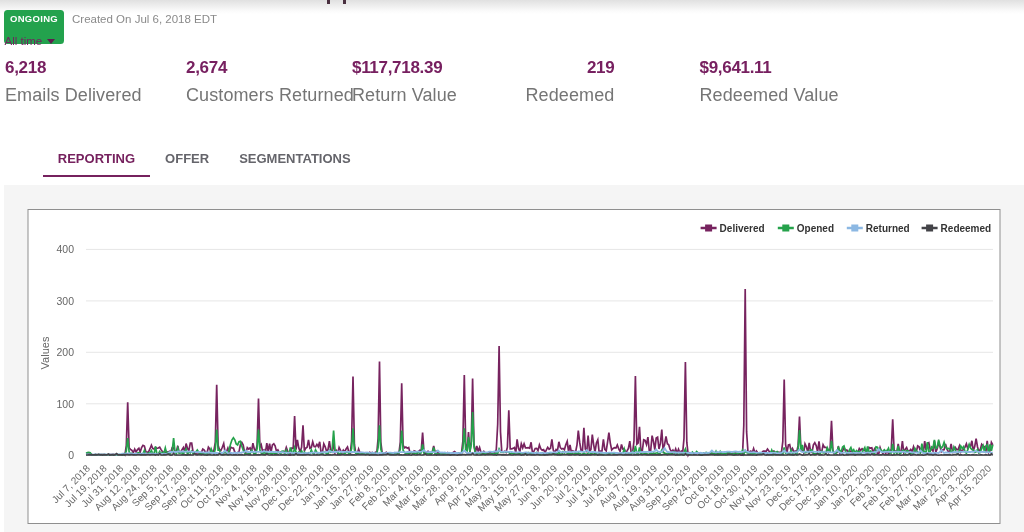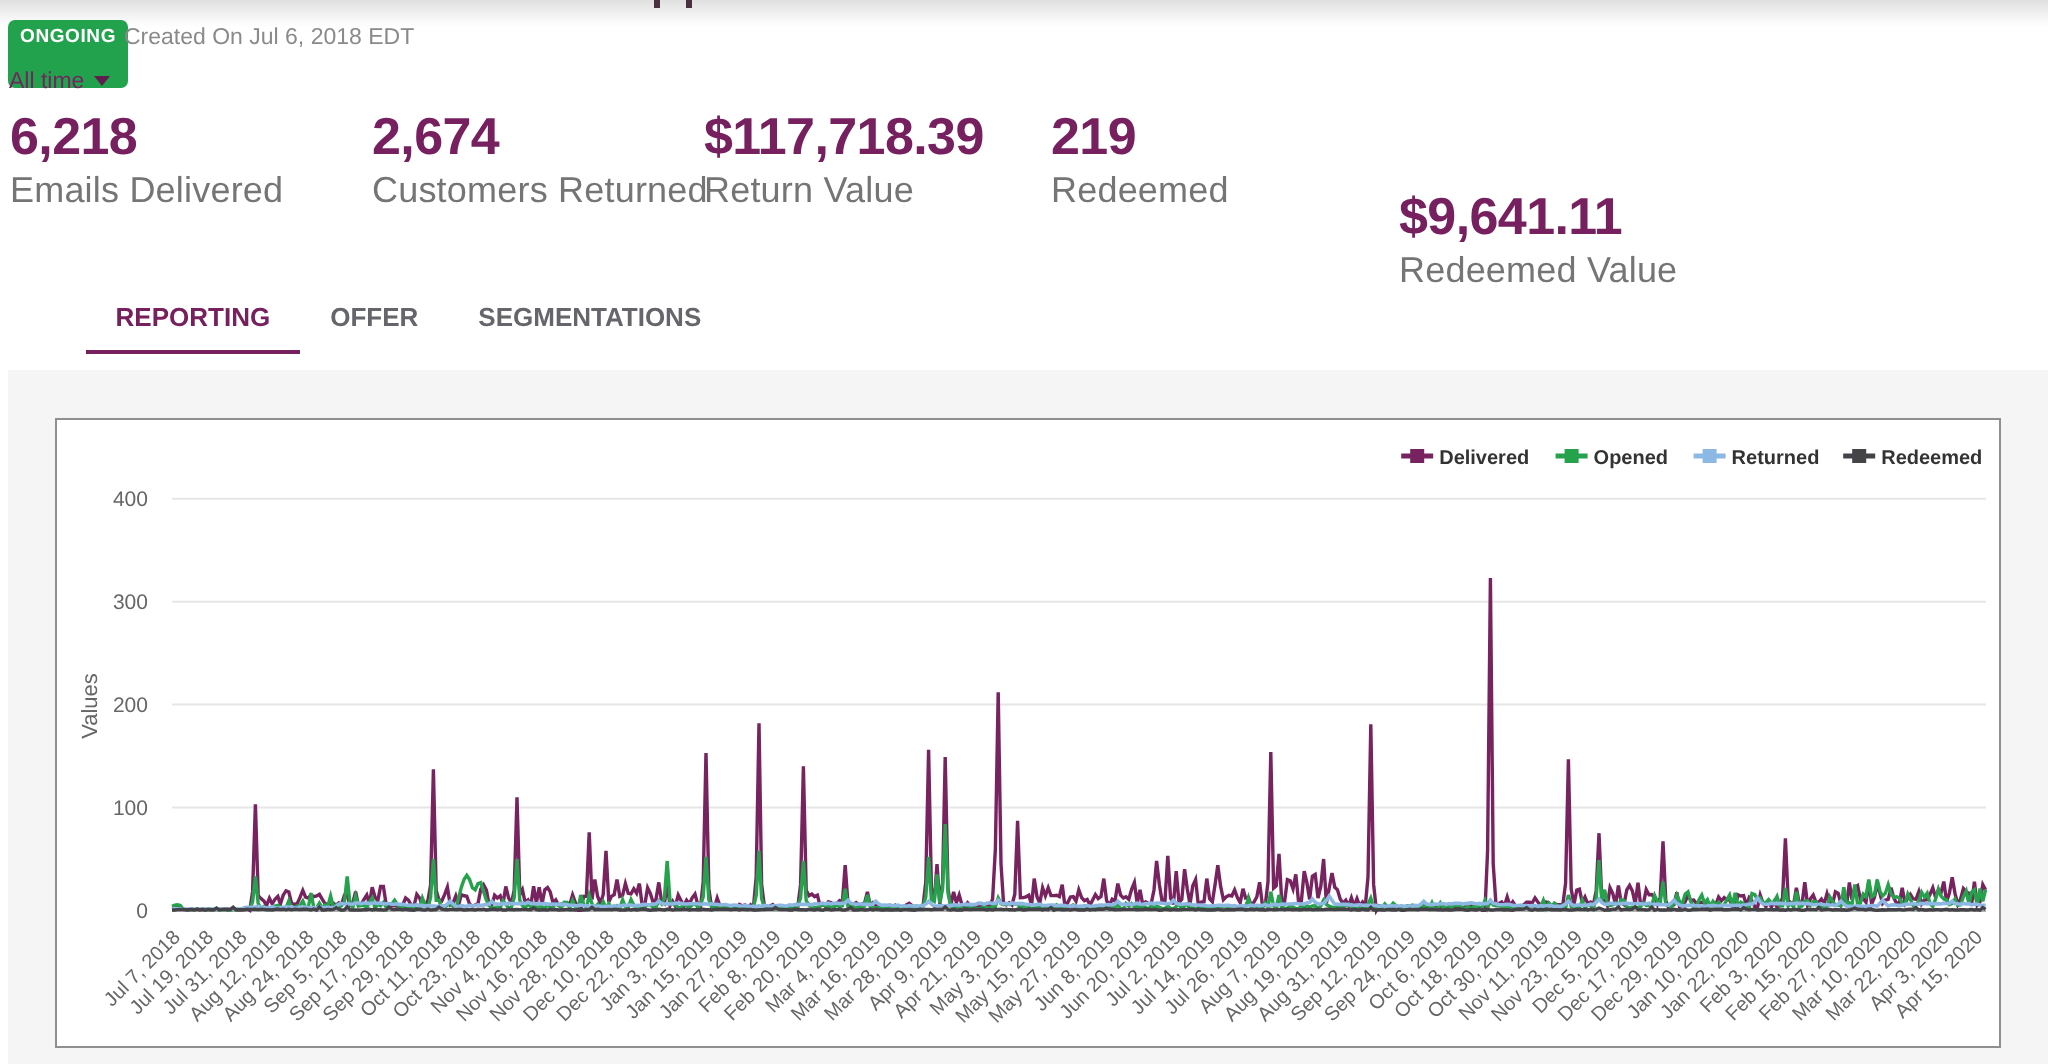--- a/index.html
+++ b/index.html
@@ -1,22 +1,22 @@
 <!DOCTYPE html>
 <html><head><meta charset="utf-8">
 <style>
 * { margin:0; padding:0; box-sizing:border-box; }
 body { width:1024px; height:532px; background:#ffffff; font-family:"Liberation Sans", sans-serif; position:relative; overflow:hidden; }
 .topshadow { position:absolute; left:0; top:0; width:1024px; height:14px; background:linear-gradient(to bottom,#e0e0e0 0%,#ececec 35%,#fbfbfb 80%,#ffffff 100%); }
 .stem { position:absolute; top:0; width:3px; height:3.5px; background:#4a3040; }
 .badge { position:absolute; left:4px; top:9.5px; height:34px; background:#23a24d; color:#ffffff; font-size:9.5px; font-weight:bold; letter-spacing:0.3px; border-radius:3.5px; padding:0 6px; line-height:18px; }
-.created { position:absolute; left:62px; top:10px; font-size:11.5px; color:#8a8a8a; line-height:18px; }
+.created { position:absolute; left:72px; top:10px; font-size:11.5px; color:#8a8a8a; line-height:18px; }
 .alltime { position:absolute; left:4.5px; top:33.5px; font-size:11.5px; color:#72255f; line-height:14px; }
 .caret { display:inline-block; width:0; height:0; border-left:4px solid transparent; border-right:4px solid transparent; border-top:5px solid #5e1e4e; margin-left:5px; vertical-align:0.5px; }
-.statnum { font-size:26px; font-weight:bold; color:#772060; letter-spacing:-0.3px; line-height:26px; }
+.statnum { font-size:17px; font-weight:bold; color:#772060; letter-spacing:-0.3px; line-height:26px; }
 .statlab { font-size:18px; color:#757575; margin-top:4px; letter-spacing:0.1px; }
 .tabs { position:absolute; left:42.8px; top:148px; display:flex;justify-content:space-between; }
 .tab { font-size:13px; font-weight:bold; color:#65656b; letter-spacing:0; line-height:15px; padding:3px 15px 9px; }
 .tab.active { color:#76215e; border-bottom:2px solid #76215e; }
 .graysec { position:absolute; left:4px; top:185px; width:1020px; height:347px; background:#f5f5f5; }
 </style></head>
 <body>
 <div class="topshadow"></div>
 <div class="stem" style="left:326.5px;"></div>
 <div class="stem" style="left:343px;"></div>
@@ -28,25 +28,25 @@
 <div class="statlab">Emails Delivered</div>
   </div>
 <div style="position:absolute;left:186px;top:54.5px;">
 <div class="statnum">2,674</div>
 <div class="statlab">Customers Returned</div>
   </div>
 <div style="position:absolute;left:352px;top:54.5px;">
 <div class="statnum">$117,718.39</div>
 <div class="statlab">Return Value</div>
   </div>
-<div style="position:absolute;left:525.5px;top:54.5px;">
+<div style="position:absolute;left:525.5px;top:54.5px;text-align:right;">
 <div class="statnum">219</div>
 <div class="statlab">Redeemed</div>
   </div>
-<div style="position:absolute;left:699.5px;top:54.5px;margin-top:40px;">
+<div style="position:absolute;left:699.5px;top:54.5px;">
 <div class="statnum">$9,641.11</div>
 <div class="statlab">Redeemed Value</div>
   </div>
 <div class="tabs">
     <div class="tab active">REPORTING</div>
     <div class="tab">OFFER</div>
     <div class="tab">SEGMENTATIONS</div>
   </div>
 <div class="graysec"></div>
 <svg width="1024" height="532" viewBox="0 0 1024 532" font-family="Liberation Sans, sans-serif" style="position:absolute;left:0;top:0">

